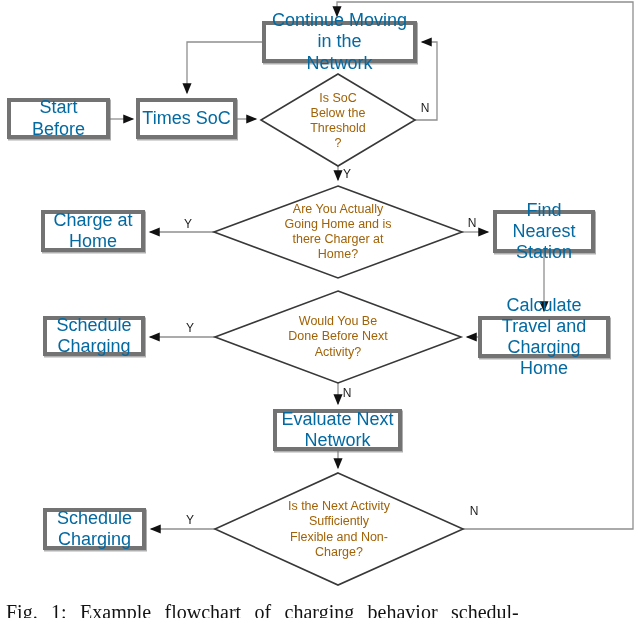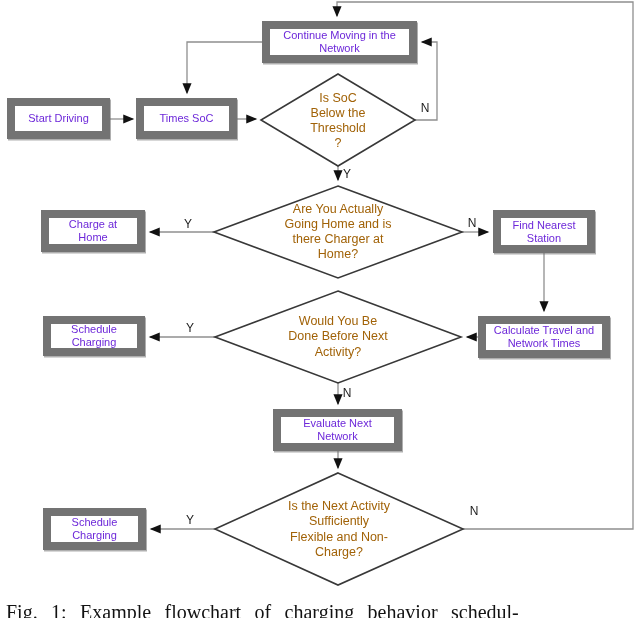--- a/index.html
+++ b/index.html
@@ -3,23 +3,23 @@
 <meta charset="utf-8">
 <style>
   html,body{margin:0;padding:0;background:#ffffff;}
   body{width:640px;height:618px;overflow:hidden;font-family:"Liberation Sans",sans-serif;}
   .canvas{position:relative;width:640px;height:618px;background:#ffffff;}
   svg.wires{position:absolute;left:0;top:0;width:640px;height:618px;}
   .conn{fill:none;stroke:#8f8f8f;stroke-width:1.3;}
   .diamond{fill:#ffffff;stroke:#383838;stroke-width:1.6;}
   .box{
     position:absolute;box-sizing:border-box;background:#ffffff;
-    border:8px solid #737373;box-shadow:1px 1.5px 0 rgba(110,110,110,.55);
+    border:4px solid #737373;box-shadow:1px 1.5px 0 rgba(110,110,110,.55);
     display:flex;align-items:center;justify-content:center;text-align:center;
-    font-size:11px;line-height:1.18;color:#6d28d9;white-space:pre-line;
+    font-size:18px;line-height:1.18;color:#0369a1;white-space:pre-line;
   }
   .dlabel{
     position:absolute;display:flex;align-items:center;justify-content:center;
     text-align:center;font-size:12.5px;line-height:1.22;color:#a16207;white-space:pre-line;
     pointer-events:none;
   }
   .yn{
     position:absolute;font-size:12px;color:#1c1c1c;transform:translate(-50%,-50%);
   }
   .caption{
@@ -56,30 +56,30 @@
     <path class="conn" d="M215,529 H151" marker-end="url(#ah)"></path>
 
     <polygon class="diamond" points="338,74 415,120 338,166 261,120"></polygon>
     <polygon class="diamond" points="338,186 462,232 338,278 214,232"></polygon>
     <polygon class="diamond" points="338,291 461,337 338,383 215,337"></polygon>
     <polygon class="diamond" points="338,473 463,529 338,585 215,529"></polygon>
   </svg>
 
   <div class="box" style="left:262px;top:21px;width:155px;height:42px;">Continue Moving in the
 Network</div>
-  <div class="box" style="left:7px;top:98px;width:103px;height:41px;">Start Driving</div>
+  <div class="box" style="left:7px;top:98px;width:103px;height:41px;">Start Before</div>
   <div class="box" style="left:136px;top:98px;width:101px;height:41px;">Times SoC</div>
   <div class="box" style="left:41px;top:210px;width:104px;height:42px;">Charge at
 Home</div>
   <div class="box" style="left:493px;top:210px;width:102px;height:43px;">Find Nearest
 Station</div>
   <div class="box" style="left:43px;top:316px;width:102px;height:40px;">Schedule
 Charging</div>
   <div class="box" style="left:478px;top:316px;width:132px;height:42px;">Calculate Travel and
-Network Times</div>
+Charging Home</div>
   <div class="box" style="left:273px;top:409px;width:129px;height:42px;">Evaluate Next
 Network</div>
   <div class="box" style="left:43px;top:508px;width:103px;height:42px;">Schedule
 Charging</div>
 
   <div class="dlabel" style="left:278px;top:80px;width:120px;height:82px;">Is SoC
 Below the
 Threshold
 ?</div>
   <div class="dlabel" style="left:243px;top:188px;width:190px;height:88px;">Are You Actually

